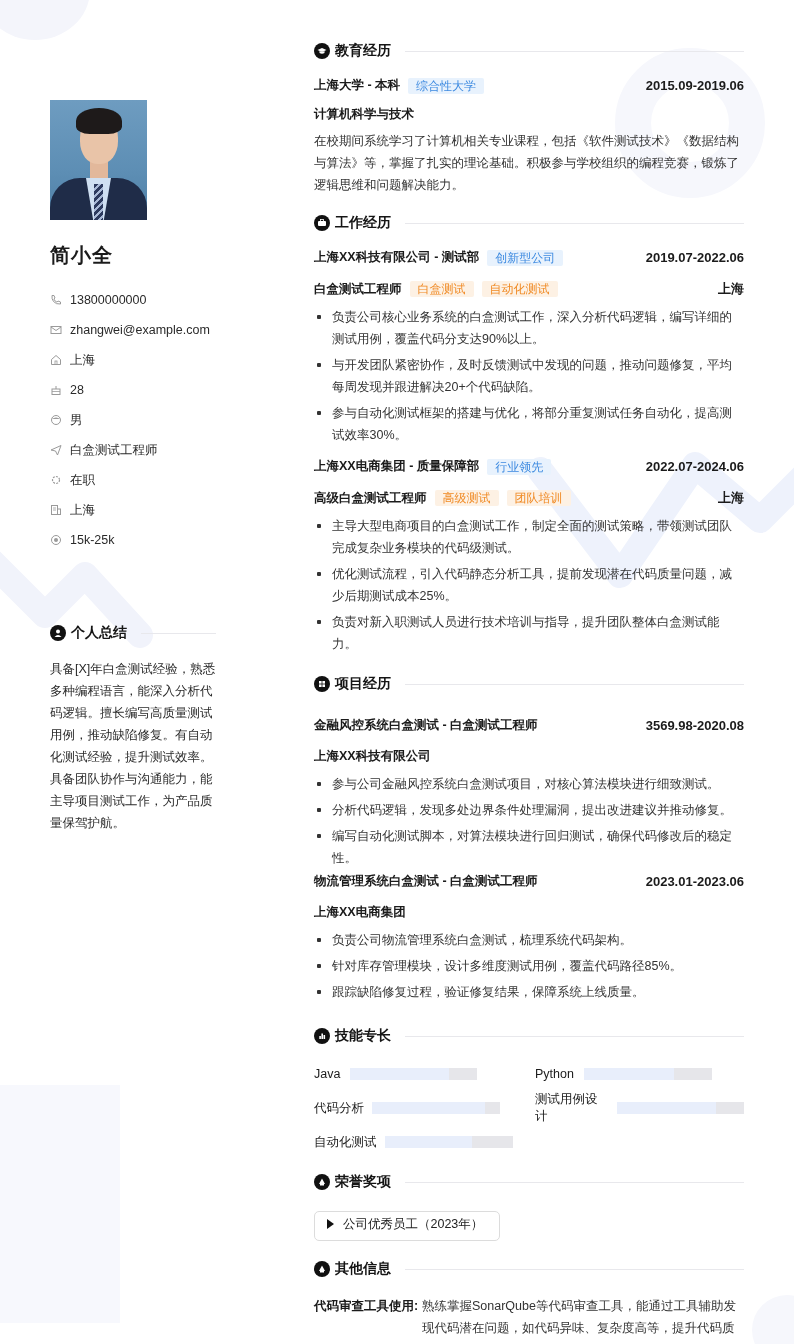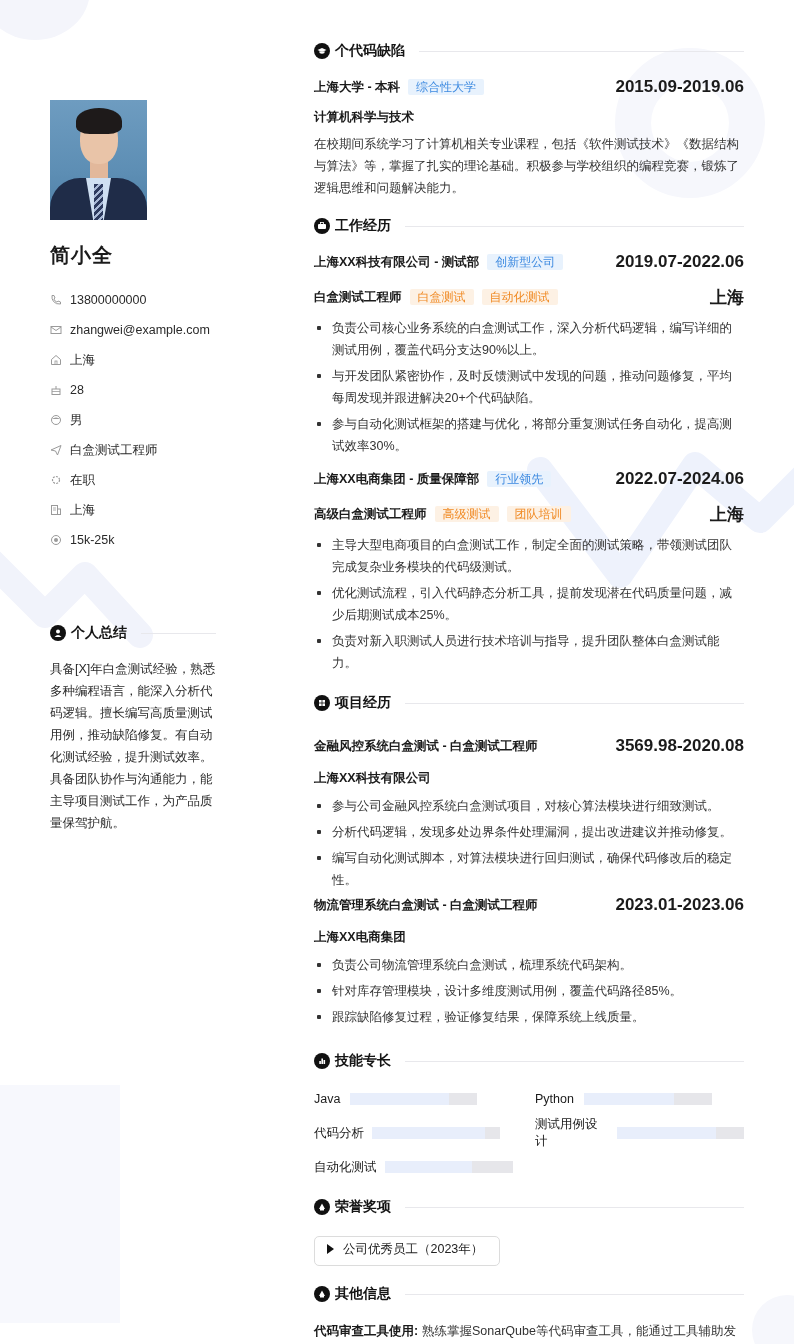--- a/index.html
+++ b/index.html
@@ -36,22 +36,22 @@
   .sec-ico svg { width: 10px; height: 10px; }
   .sec-title { font-size: 14px; font-weight: bold; color: #151515; white-space: nowrap; }
   .sec-line { flex: 1; height: 1px; background: #e8e8ec; margin-left: 14px; }
   .summary-text { position: absolute; left: 50px; top: 658px; width: 166px; font-size: 12.5px; line-height: 22px; color: #2a2a2a; }
 
   
   .right { position: absolute; left: 314px; top: 40px; width: 430px; }
   .section-head { display: flex; align-items: center; height: 22px; }
   .entry { margin-top: 0; }
   .row-between { display: flex; justify-content: space-between; align-items: center; }
-  .entry-title { font-size: 12.5px; font-weight: bold; color: #1b1b1b; display: flex; align-items: flex-start; }
-  .entry-date { font-size: 17px; font-weight: bold; color: #1b1b1b; }
+  .entry-title { font-size: 12.5px; font-weight: bold; color: #1b1b1b; display: flex; align-items: center; }
+  .entry-date { font-size: 13px; font-weight: bold; color: #1b1b1b; }
   .tag-blue { display: inline-block; margin-left: 8px; padding: 0 8px; height: 16px; line-height: 16px; font-size: 12px; font-weight: normal; color: #3d8ae0; background: #e8f2fd; border-radius: 2px; }
   .tag-orange { display: inline-block; margin-left: 8px; padding: 0 8px; height: 16px; line-height: 16px; font-size: 12px; font-weight: normal; color: #f08a24; background: #fdf1e4; border-radius: 2px; }
   .sub { font-size: 12.5px; font-weight: bold; color: #1b1b1b; }
   .para { font-size: 12.5px; line-height: 22px; color: #333; }
   ul.bullets { list-style: none; }
   ul.bullets li { position: relative; padding-left: 18px; font-size: 12.5px; line-height: 22px; color: #333; margin-bottom: 4px; }
   ul.bullets li::before { content: ""; position: absolute; left: 3px; top: 9px; width: 4px; height: 4px; background: #333; border-radius: 1px; }
 
   .skills { display: grid; grid-template-columns: 221px 209px; row-gap: 12px; margin-top: 16px; }
   .skill { display: flex; align-items: center; height: 22px; font-size: 12.5px; color: #1b1b1b; }
@@ -191,21 +191,21 @@
 
   <div class="right">
 
     <div class="section-head">
       <span class="sec-ico">
           <svg viewBox="0 0 10 10">
             <path d="M5 2 L9.5 4 L5 6 L0.5 4Z" fill="#fff"></path>
             <path d="M2.5 5 L2.5 7 Q5 8.5 7.5 7 L7.5 5 L5 6Z" fill="#fff"></path>
           </svg>
         </span>
-      <span class="sec-title">个代码缺陷</span>
+      <span class="sec-title">教育经历</span>
       <span class="sec-line"></span>
     </div>
     <div class="entry" style="margin-top:15px;">
       <div class="row-between">
         <div class="entry-title">
             <span>上海大学 - 本科</span>
             <span class="tag-blue">综合性大学</span>
           </div>
         <div class="entry-date">2015.09-2019.06</div>
       </div>

